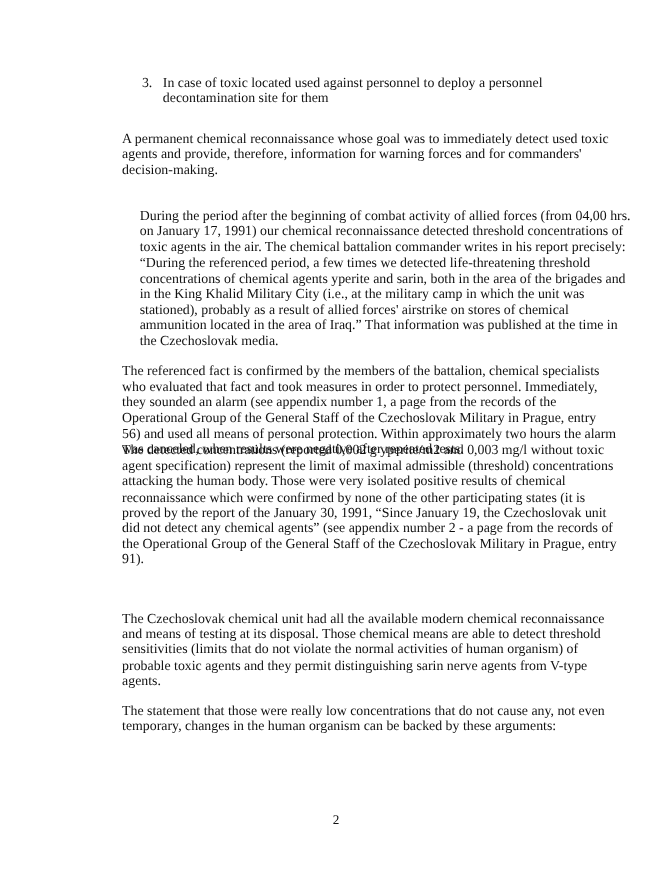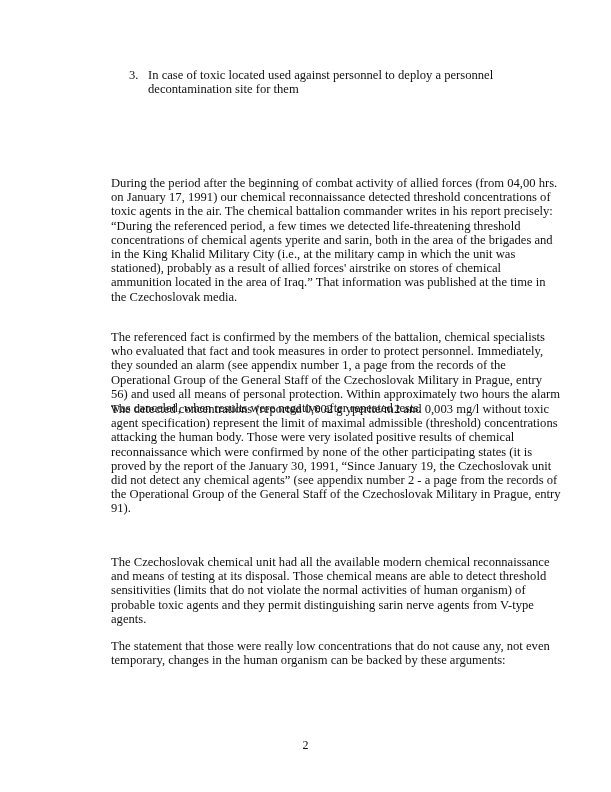--- a/index.html
+++ b/index.html
@@ -8,34 +8,35 @@
     position: absolute; left: 0; top: 0; width: 611px; height: 792px;
     background: #ffffff; color: #111111;
     font-family: "Liberation Serif", "DejaVu Serif", serif;
     font-size: 12.6px; line-height: 14.2px;
   }
   .list-item { position: absolute; left: 129px; top: 68px; width: 430px; }
   .list-num { position: absolute; left: 0; top: 0; }
   .list-text { position: absolute; left: 19px; top: 0; width: 400px; }
   .para { position: absolute; left: 111px; width: 450px; margin: 0; }
   #p1 { top: 119px; }
-  #p2 { top: 176px; }
+  #p2 { top: 189px; margin-left: 16px; }
   #p3 { top: 330px; }
   #p4 { top: 390px; margin-top: 12px; }
   #p5 { top: 555px; }
   #p6 { top: 639px; }
   .page-num { position: absolute; left: 0; width: 611px; top: 738px; text-align: center; font-size: 12px; }
 </style>
 </head>
 <body>
 
 <div class="page">
   <div class="list-item">
     <span class="list-num">3.</span>
     <span class="list-text">In case of toxic located used against personnel to deploy a personnel decontamination site for them</span>
   </div>
+  <p class="para" id="p1">A permanent chemical reconnaissance whose goal was to immediately detect used toxic agents and provide, therefore, information for warning forces and for commanders' decision-making.</p>
   <p class="para" id="p2">During the period after the beginning of combat activity of allied forces (from 04,00 hrs. on January 17, 1991) our chemical reconnaissance detected threshold concentrations of toxic agents in the air.  The chemical battalion commander writes in his report precisely:  “During the referenced period, a few times we detected life-threatening threshold concentrations of chemical agents yperite and sarin, both in the area of the brigades and in the King Khalid Military City (i.e., at the military camp in which the unit was stationed), probably as a result of allied forces' airstrike on stores of chemical ammunition located in the area of Iraq.” That information was published at the time in the Czechoslovak media.</p>
   <p class="para" id="p3">The referenced fact is confirmed by the members of the battalion, chemical specialists who evaluated that fact and took measures in order to protect personnel.  Immediately, they sounded an alarm (see appendix number 1, a page from the records of the Operational Group of the General Staff of the Czechoslovak Military in Prague, entry 56) and used all means of personal protection.  Within approximately two hours the alarm was canceled, when results were negative after repeated tests.</p>
   <p class="para" id="p4">The detected concentrations (reported 0,002 g yperite/m2 and 0,003 mg/l without toxic agent specification) represent the limit of maximal admissible (threshold) concentrations attacking the human body.  Those were very isolated positive results of chemical reconnaissance which were confirmed by none of the other participating states (it is proved by the report of the January 30, 1991, “Since January 19, the Czechoslovak unit did not detect any chemical agents” (see appendix number 2 - a page from the records of the Operational Group of the General Staff of the Czechoslovak Military in Prague, entry 91).</p>
   <p class="para" id="p6">The statement that those were really low concentrations that do not cause any, not even temporary, changes in the human organism can be backed by these arguments:</p>
   <p class="para" id="p5">The Czechoslovak chemical unit had all the available modern chemical reconnaissance and means of testing at its disposal.  Those chemical means are able to detect threshold sensitivities (limits that do not violate the normal activities of human organism) of probable toxic agents and they permit distinguishing sarin nerve agents from V-type agents.</p>
   <div class="page-num">2</div>
 </div>
 
 </body></html>

